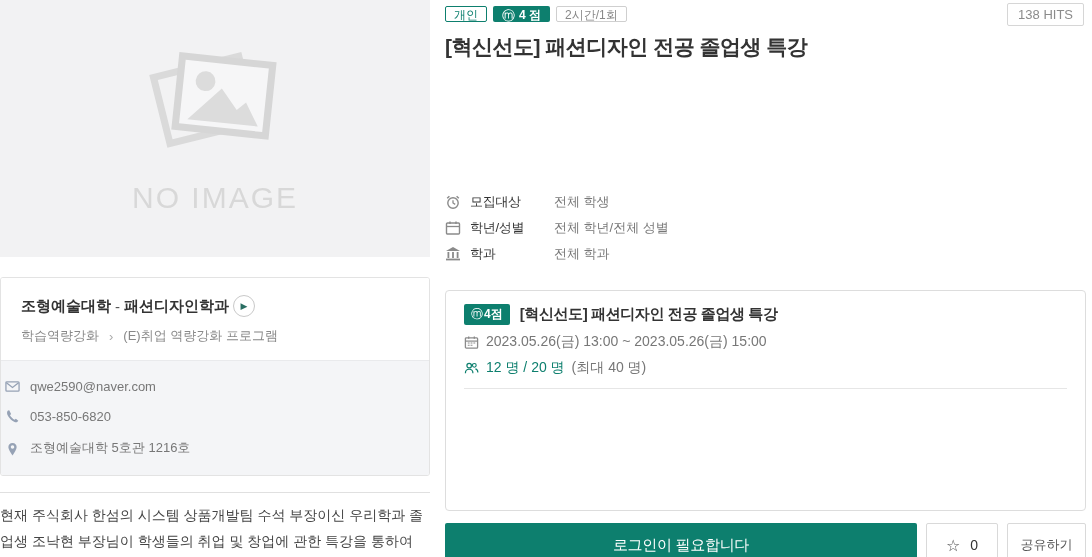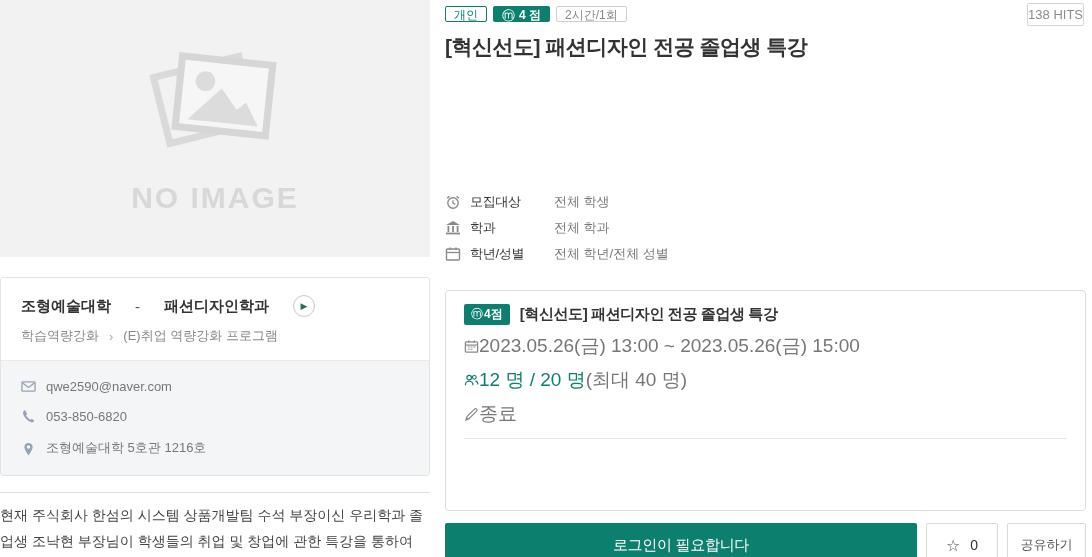--- a/index.html
+++ b/index.html
@@ -4,63 +4,63 @@
 <style>
   * { margin:0; padding:0; box-sizing:border-box; }
   html,body { width:1092px; height:557px; background:#fff; overflow:hidden;
     font-family:"Liberation Sans","DejaVu Sans",sans-serif; }
   .col-left  { position:absolute; left:0;   top:0; width:430px; }
   .col-right { position:absolute; left:445px; top:0; width:641px; }
 
   
   .img-ph { width:430px; height:257px; background:#f2f2f3;
     display:flex; flex-direction:column; align-items:center; justify-content:center; gap:18px; }
-  .img-ph .noimg-text { color:#d8d8d8; font-size:30px; font-weight:bold; letter-spacing:2px; }
+  .img-ph .noimg-text { color:#d8d8d8; font-size:30px; font-weight:normal; letter-spacing:2px; }
 
   .dept-card { margin-top:20px; border:1px solid #e3e3e3; border-radius:3px; overflow:hidden; }
   .dept-head { background:#fff; padding:17px 20px 15px 20px; }
-  .dept-row1 { display:flex; align-items:center; gap:24px; font-size:15px; font-weight:bold; color:#333; }
+  .dept-row1 { display:flex; align-items:center; gap:4px; font-size:15px; font-weight:bold; color:#333; }
   .play-btn { width:22px; height:22px; border:1px solid #c9c9c9; border-radius:50%; background:#fff;
     display:inline-flex; align-items:center; justify-content:center; font-size:9px; color:#2a6e62; cursor:pointer; }
   .dept-row2 { margin-top:10px; font-size:13px; color:#888; display:flex; align-items:center; gap:10px; }
-  .dept-contacts { background:#f4f5f7; padding:18px 20px; border-top:1px solid #e9eaec; }
+  .dept-contacts { background:#f4f5f7; padding:18px 4px; border-top:1px solid #e9eaec; }
   .contact-row { display:flex; align-items:center; gap:10px; font-size:13px; color:#777; margin-bottom:15px; }
   .contact-row:last-child { margin-bottom:0;align-items:flex-end; }
   .c-icon { width:15px; height:15px; flex:0 0 15px; color:#96a2b5; }
 
   .desc-divider { border-top:1px solid #e0e0e0; margin-top:16px; }
   .desc-text { margin-top:10px; font-size:14px; color:#444; line-height:1.85; }
 
   
   .badge-row { position:relative; display:flex; align-items:center; gap:6px; padding-top:6px; }
   .badge { display:inline-flex; align-items:flex-start; height:16px; padding:0 8px; font-size:12px;
     border-radius:2px; border:1px solid transparent; }
   .b-outline-teal { border-color:#0d7f6e; color:#0d7f6e; background:#fff; }
   .b-solid-teal  { background:#0d7f6e; color:#fff; font-weight:bold; }
   .b-solid-teal .m-glyph { font-weight:normal; margin-right:4px; font-size:13px; }
   .b-outline-gray { border-color:#cfcfcf; color:#888; background:#fff; }
   .hits-box { position:absolute; right:2px; top:3px; border:1px solid #d6d6d6; border-radius:2px;
-    color:#8b8b8b; font-size:13px; padding:3px 0; background:#fff; }
+    color:#8b8b8b; font-size:13px; padding:3px 10px; background:#fff; }
 
   .page-title { margin-top:11px; font-size:21px; font-weight:bold; color:#333; letter-spacing:-0.5px; }
 
   .info-list { margin-top:128px; }
   .info-row { display:flex; align-items:center; height:26px; font-size:13px; }
   .i-icon { width:16px; height:16px; color:#8a8a8a; margin-right:9px; }
   .info-label { width:84px; font-weight:normal; color:#333; letter-spacing:-0.3px; }
   .info-value { color:#777; }
 
   .sched-card { margin-top:23px; border:1px solid #ddd; border-radius:4px; background:#fff; height:221px; cursor:pointer; }
   .sched-top { padding:13px 18px 10px 18px; }
   .sched-title-row { display:flex; align-items:center; gap:10px; }
   .sched-badge { background:#0d7f6e; color:#fff; font-size:12px; font-weight:bold;
     padding:2px 7px; border-radius:2px; display:inline-flex; align-items:center; }
   .sched-badge .m-glyph { font-weight:normal; margin-right:1px; font-size:12px; }
   .sched-title { font-size:15px; font-weight:bold; color:#333; letter-spacing:-0.4px; }
-  .sched-line { display:flex; align-items:center; font-size:19px; color:#777; margin-top:8px; }
+  .sched-line { display:flex; align-items:center; gap:7px; font-size:14px; color:#777; margin-top:8px; }
   .s-icon { width:15px; height:15px; color:#8a8a8a; }
   .s-icon.teal { color:#0d7f6e; }
   .enrolled { color:#0d7f6e; }
   .sched-sep { border-top:1px solid #e6e6e6; margin-top:11px; }
 
   .action-row { margin-top:12px; display:flex; gap:9px; }
   .login-btn { flex:1 1 auto; height:44px; background:#0d7f6e; color:#fff; border:none;
     font-size:15px; font-family:inherit; letter-spacing:-0.3px; cursor:pointer; border-radius:2px; }
   .fav-box { width:72px; height:44px; border:1px solid #d9d9d9; border-radius:2px; background:#fff;
     display:flex; align-items:center; justify-content:center; gap:10px; cursor:pointer; }
@@ -169,41 +169,41 @@
             <path d="M8 6.2 V9 L10.2 10.4" fill="none" stroke="currentColor" stroke-width="1.3"></path>
             <path d="M2.2 4.2 L4.4 2.2 M13.8 4.2 L11.6 2.2" stroke="currentColor" stroke-width="1.5"></path>
           </svg>
       </span>
       <span class="info-label">모집대상</span>
       <span class="info-value">전체 학생</span>
     </div>
     <div class="info-row">
       <span class="i-icon">
         <svg viewBox="0 0 16 16">
+            <rect x="1.5" y="3" width="13" height="11" rx="1" fill="none" stroke="currentColor" stroke-width="1.4"></rect>
+            <path d="M1.5 6.5 H14.5" stroke="currentColor" stroke-width="1.3"></path>
+            <path d="M5 1.5 V4 M11 1.5 V4" stroke="currentColor" stroke-width="1.4"></path>
+          </svg>
+      </span>
+      <span class="info-label">학년/성별</span>
+      <span class="info-value">전체 학년/전체 성별</span>
+    </div>
+    <div class="info-row">
+      <span class="i-icon">
+        <svg viewBox="0 0 16 16">
             <polygon points="8,1 15,5 1,5" fill="currentColor"></polygon>
             <rect x="2.5" y="6" width="1.8" height="6" fill="currentColor"></rect>
             <rect x="7.1" y="6" width="1.8" height="6" fill="currentColor"></rect>
             <rect x="11.7" y="6" width="1.8" height="6" fill="currentColor"></rect>
             <rect x="1" y="12.6" width="14" height="1.8" fill="currentColor"></rect>
           </svg>
       </span>
       <span class="info-label">학과</span>
       <span class="info-value">전체 학과</span>
     </div>
-    <div class="info-row">
-      <span class="i-icon">
-        <svg viewBox="0 0 16 16">
-            <rect x="1.5" y="3" width="13" height="11" rx="1" fill="none" stroke="currentColor" stroke-width="1.4"></rect>
-            <path d="M1.5 6.5 H14.5" stroke="currentColor" stroke-width="1.3"></path>
-            <path d="M5 1.5 V4 M11 1.5 V4" stroke="currentColor" stroke-width="1.4"></path>
-          </svg>
-      </span>
-      <span class="info-label">학년/성별</span>
-      <span class="info-value">전체 학년/전체 성별</span>
-    </div>
   </div>
 
   <div class="sched-card">
     <div class="sched-top">
       <div class="sched-title-row">
         <span class="sched-badge">
           <span class="m-glyph">ⓜ</span>
           <span>4점</span>
         </span>
         <span class="sched-title">[혁신선도] 패션디자인 전공 졸업생 특강</span>
@@ -224,29 +224,20 @@
           <svg viewBox="0 0 16 16">
               <circle cx="5.5" cy="5" r="2.4" fill="none" stroke="currentColor" stroke-width="1.3"></circle>
               <path d="M1.5 13 C1.5 10.2 3.2 8.8 5.5 8.8 C7.8 8.8 9.5 10.2 9.5 13" fill="none" stroke="currentColor" stroke-width="1.3"></path>
               <circle cx="11" cy="4.6" r="2" fill="none" stroke="currentColor" stroke-width="1.2"></circle>
               <path d="M12.2 8.4 C13.9 8.9 14.8 10.3 14.8 12.2" fill="none" stroke="currentColor" stroke-width="1.2"></path>
             </svg>
         </span>
         <span class="enrolled">12 명 / 20 명</span>
         <span>(최대 40 명)</span>
       </div>
-      <div class="sched-line">
-        <span class="s-icon">
-          <svg viewBox="0 0 16 16">
-              <path d="M2 14 L3.2 10.2 L11.2 2.2 C11.8 1.6 12.8 1.6 13.4 2.2 C14 2.8 14 3.8 13.4 4.4 L5.4 12.4 Z" fill="none" stroke="currentColor" stroke-width="1.3"></path>
-              <circle cx="4" cy="12" r="0.8" fill="currentColor"></circle>
-            </svg>
-        </span>
-        <span>종료</span>
-      </div>
       <div class="sched-sep"></div>
     </div>
   </div>
 
   <div class="action-row">
     <button class="login-btn">로그인이 필요합니다</button>
     <div class="fav-box">
       <span class="star">☆</span>
       <span class="cnt">0</span>
     </div>

